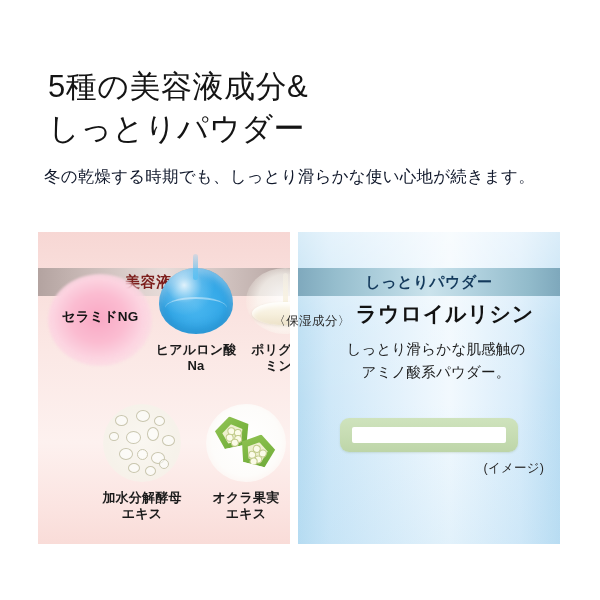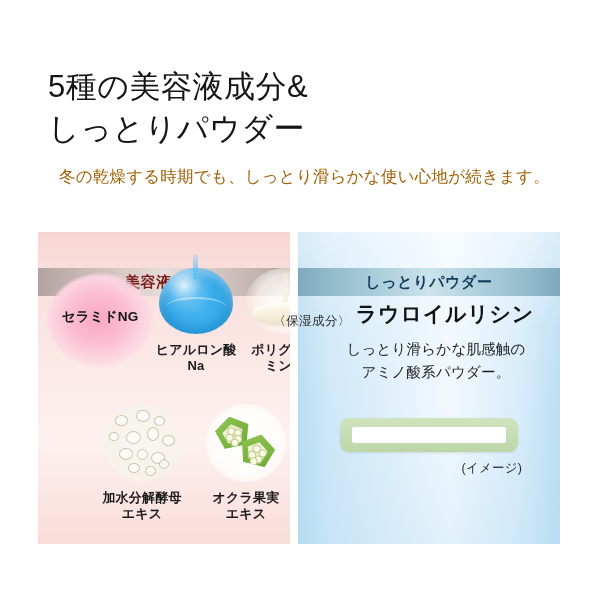--- a/index.html
+++ b/index.html
@@ -26,26 +26,26 @@
   .title-line {
     font-size: 31px;
     font-weight: 400;
     line-height: 1.34;
     letter-spacing: 0.5px;
     color: #141414;
     white-space: nowrap;
   }
   .subtitle {
     position: absolute;
-    left: 59px;
+    left: 44px;
     top: 166px;
     font-size: 16.5px;
     font-weight: 400;
     letter-spacing: 0.2px;
-    color: #a16207;
+    color: #0f172a;
     white-space: nowrap;
   }
 
   
   .panels {
     position: absolute;
     left: 0;
     top: 232px;
     width: 600px;
     height: 312px;
@@ -363,21 +363,21 @@
     right: 12px;
     bottom: 9px;
     background: #ffffff;
     border-radius: 2px;
   }
   .r-caption {
     position: absolute;
     left: 0;
     top: 228px;
     width: 262px;
-    padding-right: 38px;
+    padding-right: 16px;
     box-sizing: border-box;
     text-align: right;
     font-size: 12.5px;
     color: #2c2c2c;
     letter-spacing: 0.2px;
   }
 </style>
 </head>
 <body>
 

